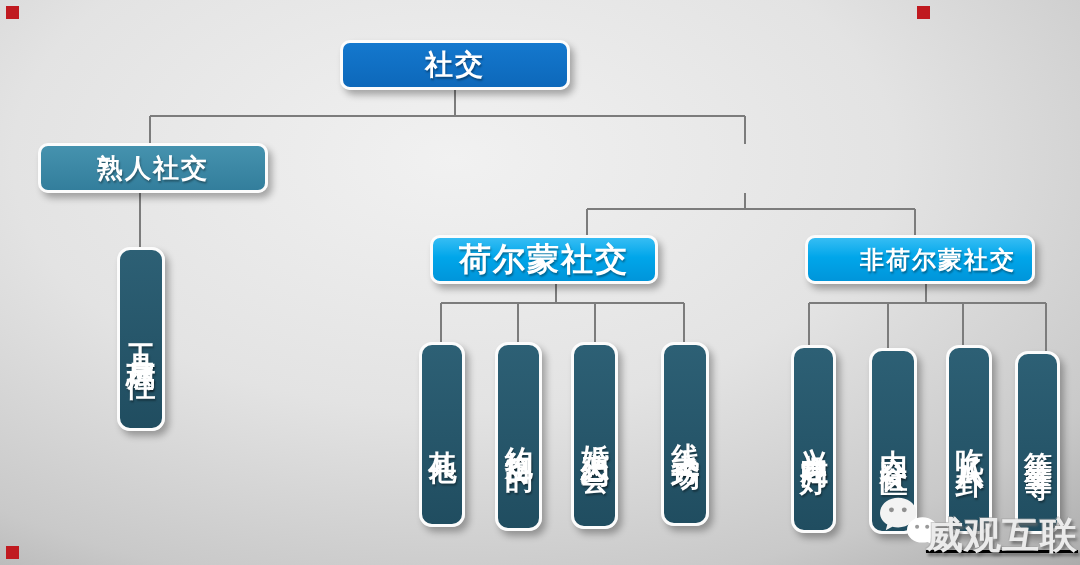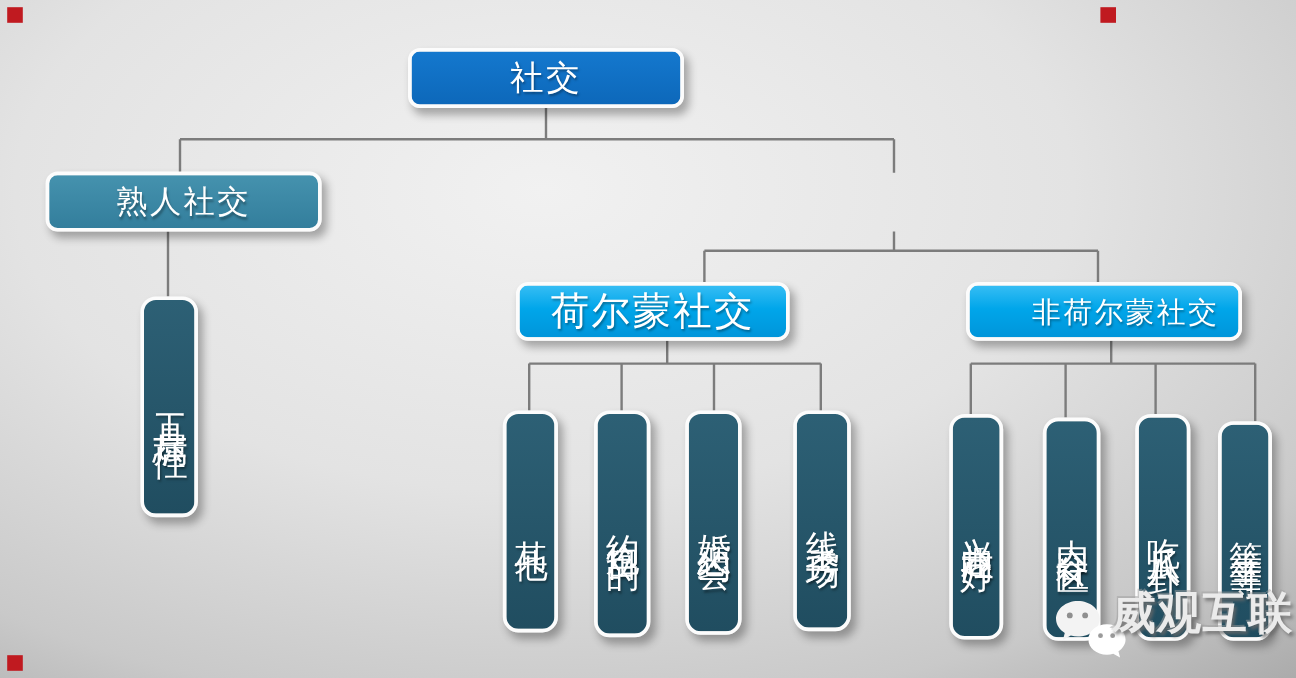--- a/index.html
+++ b/index.html
@@ -4,38 +4,38 @@
 <style>
   html,body{margin:0;padding:0;}
   body{font-family:"Liberation Sans","DejaVu Sans",sans-serif;}
   .canvas{
     position:relative;width:1080px;height:565px;overflow:hidden;
     background:radial-gradient(ellipse 980px 560px at 42% 28%, #f1f1f1 0%, #e3e3e3 45%, #c9c9c9 78%, #a6a6a6 100%);
   }
   svg.connectors{position:absolute;left:0;top:0;z-index:1;}
   .node,.pill{
     position:absolute;z-index:2;display:flex;align-items:center;justify-content:center;
-    color:#fff;font-weight:normal;
+    color:#fff;font-weight:bold;
     border:3px solid #fcfcfc;box-sizing:border-box;
     box-shadow:4px 5px 7px rgba(0,0,0,0.30);
     text-shadow:1px 2px 2px rgba(0,0,0,0.35);
   }
   .node{border-radius:10px;letter-spacing:2px;}
   .pill{border-radius:13px;}
   .pill .vtext{
     writing-mode:vertical-rl;text-orientation:upright;
     letter-spacing:7px;line-height:1;
   }
   .blue-root{background:linear-gradient(180deg,#1478ce 0%,#0d68ba 100%);}
   .teal{background:linear-gradient(180deg,#4592ae 0%,#337e9c 100%);justify-content:center;}
   .lightblue{background:linear-gradient(180deg,#36bdf4 0%,#00a6ea 45%,#0095da 100%);}
   .darkteal{background:linear-gradient(180deg,#2d6075 0%,#204d60 100%);}
   .marker{position:absolute;width:13px;height:13px;z-index:5;background:#c01a20;}
   .watermark{position:absolute;left:878px;top:486px;width:200px;height:75px;z-index:4;
-    display:flex;align-items:flex-start;}
+    display:flex;align-items:flex-end;text-decoration:underline;}
   .watermark .wm-text{
     font-size:37px;font-weight:bold;color:#ebebeb;letter-spacing:1px;
     text-shadow:2px 3px 3px rgba(105,105,105,0.85), -1px -1px 0 rgba(160,160,160,0.5);
     margin-left:-14px;white-space:nowrap;
   }
 </style>
 </head>
 <body>
 
 <div class="canvas">

